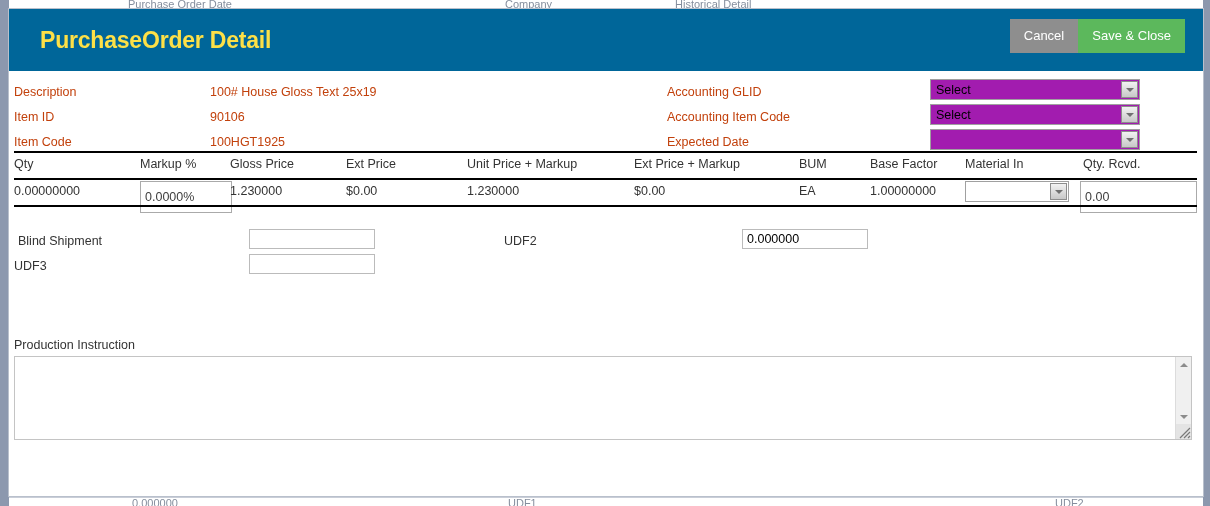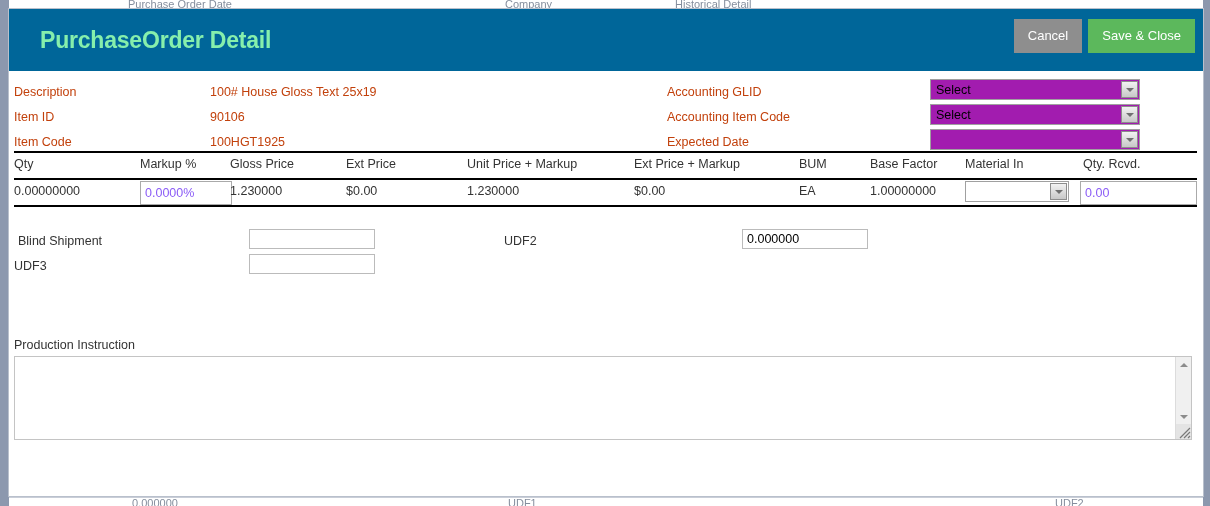--- a/index.html
+++ b/index.html
@@ -86,29 +86,28 @@
     position: relative;
     height: 62px;
     background: #006699;
   }
   .modal-title {
     position: absolute;
     left: 31px;
     top: 18px;
     font-size: 23px;
     font-weight: bold;
-    color: #86efac;
+    color: #fde047;
     letter-spacing: -0.2px;
   }
   .hdr-buttons {
     position: absolute;
-    right: 8px;
+    right: 18px;
     top: 10px;
     display: flex;
-    gap: 6px;
   }
   .btn {
     border: none;
     color: #ffffff;
     font-family: "Liberation Sans", sans-serif;
     font-size: 13px;
     padding: 0 14px;
     height: 34px;
     line-height: 34px;
     cursor: pointer;
@@ -225,23 +224,23 @@
   .c9  { left: 1074px; }
 
   
   .tinput {
     position: absolute;
     border: 1px solid #aaaaaa;
     background: #ffffff;
     box-sizing: border-box;
     font-family: "Liberation Sans", sans-serif;
     font-size: 12.5px;
-    color: #8b5cf6;
+    color: #404040;
     padding: 0 4px;
-    height: 24px;
+    height: 32px;
     line-height: 19px;
   }
   .in-markup { left: 131px; top: 110px; width: 92px; }
   .in-qtyrcv { left: 1071px; top: 110px; width: 117px; }
 
   .sel-material {
     position: absolute;
     left: 956px;
     top: 110px;
     width: 104px;

